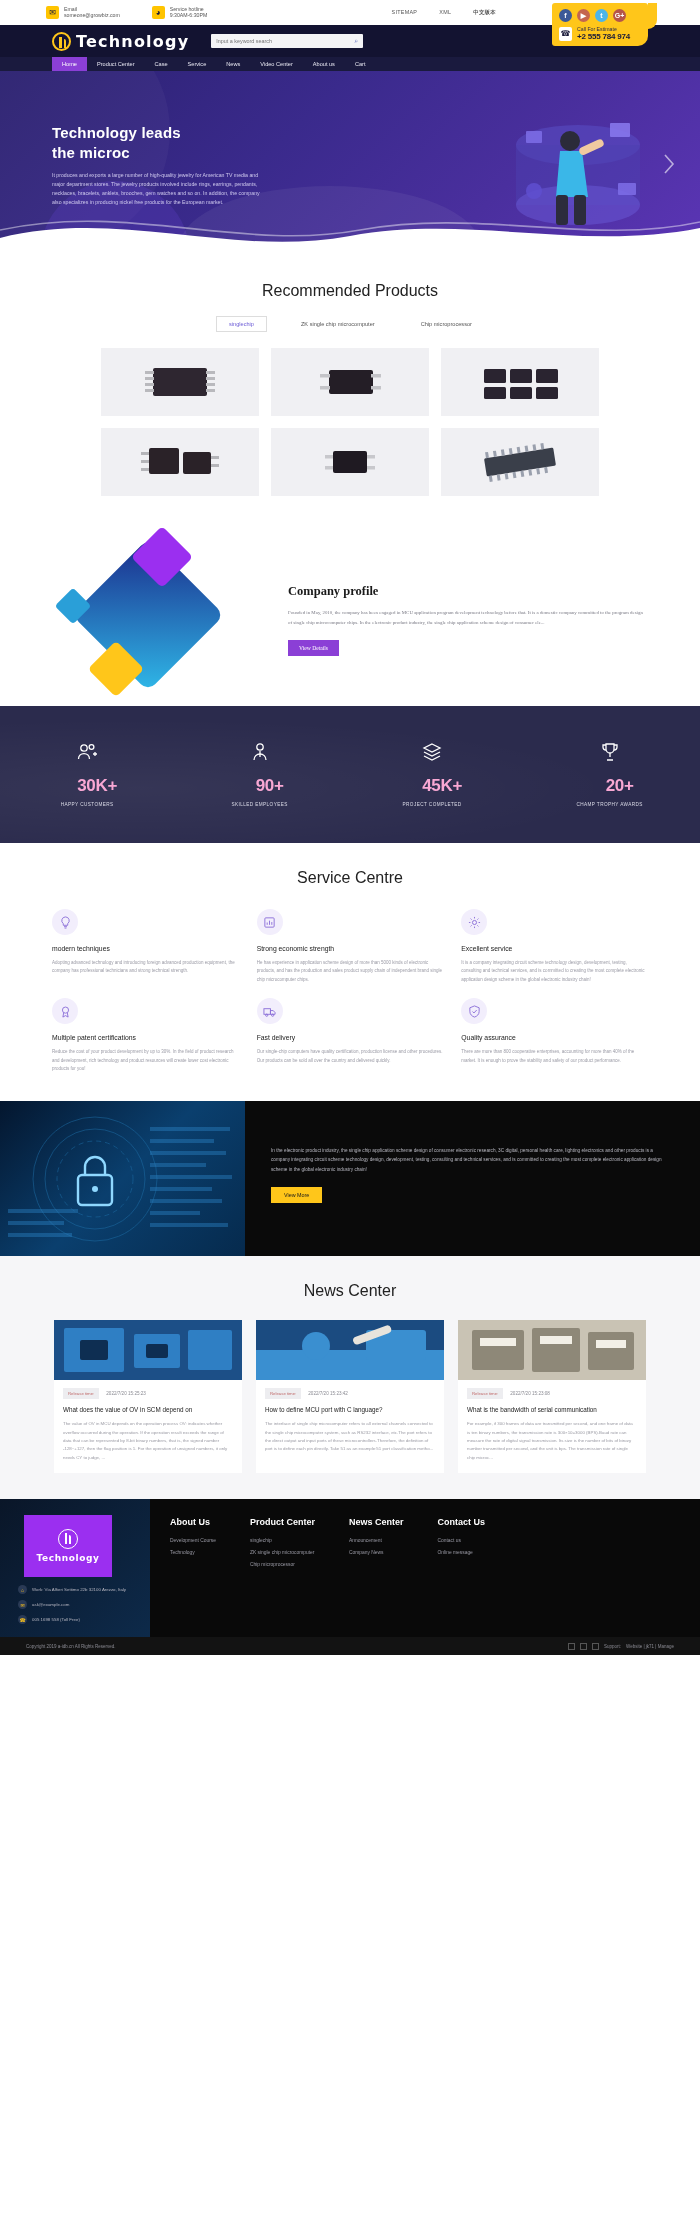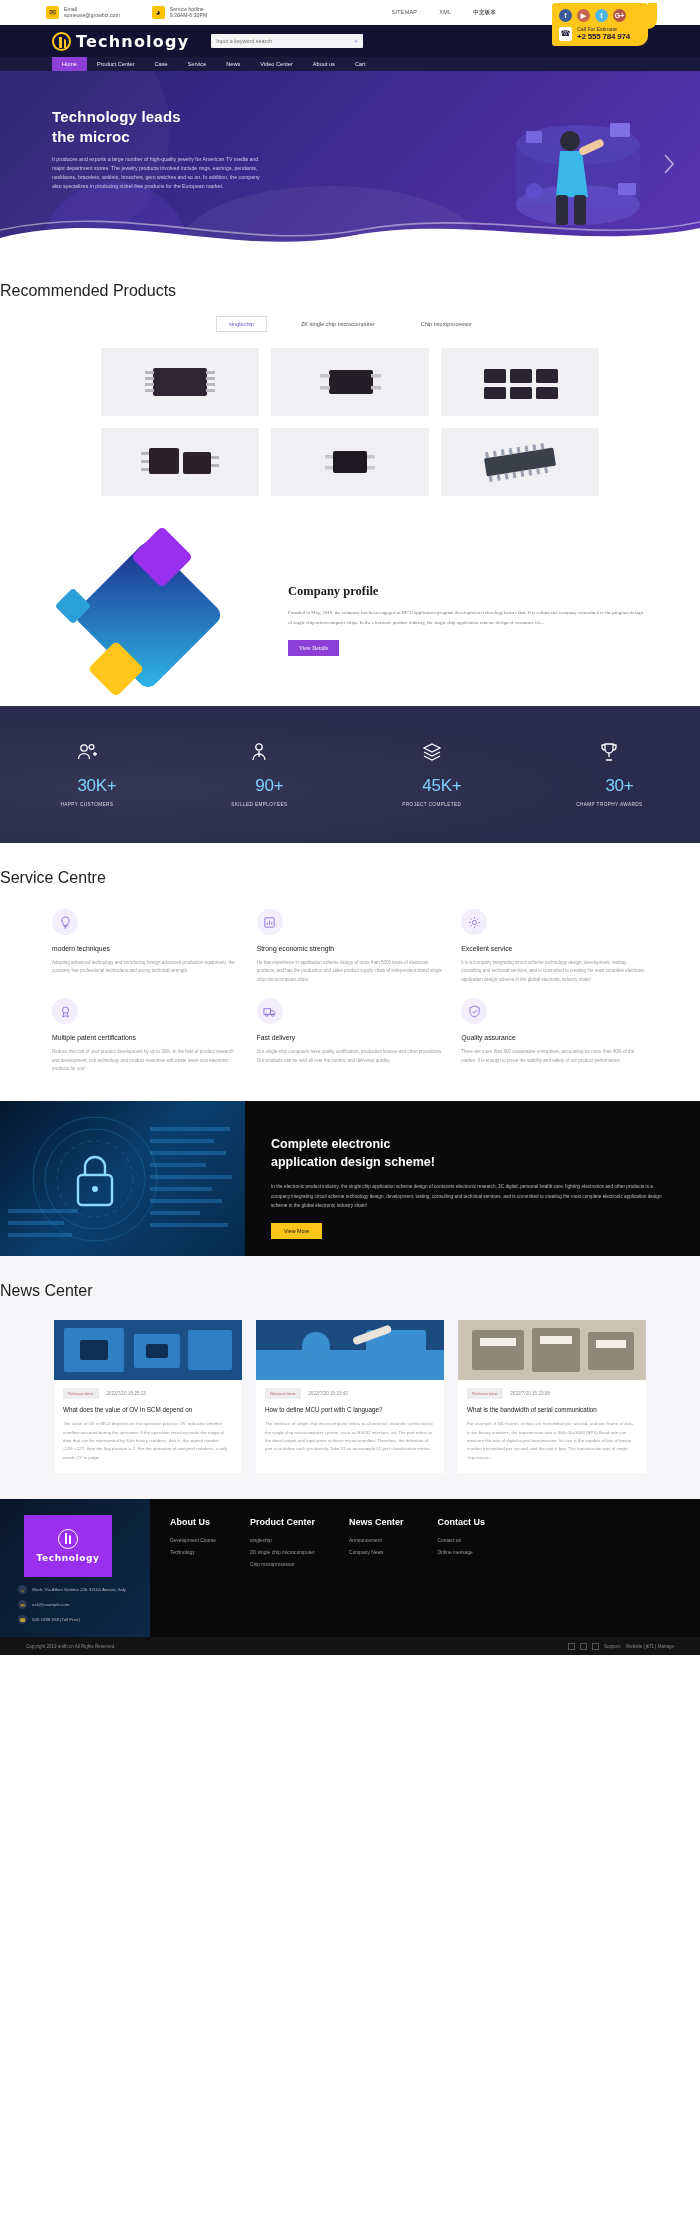--- a/index.html
+++ b/index.html
@@ -52,29 +52,29 @@
   .nav a.active { background:#8b3fd6; color:#fff; }
 
   
   .hero { height:185px; background:linear-gradient(135deg,#2b2170 0%,#3a2a8c 40%,#4a2f9e 70%,#5b35b5 100%); position:relative; overflow:hidden; }
   .hero-blobs { position:absolute; inset:0; }
   .blob { position:absolute; border-radius:50%; }
   .b1 { width:240px;height:240px;left:-70px;top:-60px;background:rgba(255,255,255,.035); }
   .b2 { width:150px;height:150px;left:40px;top:110px;background:rgba(90,60,190,.35); }
   .b3 { width:300px;height:120px;left:180px;bottom:-50px;background:rgba(255,255,255,.06);border-radius:50%; }
   .wave { position:absolute; left:0; right:0; bottom:-4px; height:60px; }
-  .hero-txt { position:absolute; left:52px; top:36px; width:210px; }
+  .hero-txt { position:absolute; left:52px; top:52px; width:210px; }
   .hero-h1 { font-size:15px; color:#fff; font-weight:bold; line-height:1.3; letter-spacing:.2px; }
   .hero-p { margin-top:9px; font-size:5.2px; color:#cfc9ee; line-height:1.75; }
   .hero-img { position:absolute; right:40px; top:16px; width:200px; height:150px; }
   .arrow { position:absolute; top:50%; transform:translateY(-50%); font-size:16px; color:rgba(255,255,255,.55); }
   .arrow.l { left:24px; } .arrow.r { right:24px; }
 
   
-  .sec-title { font-size:16px; color:#222; font-weight:normal; padding-top:26px; font-family:"Liberation Sans",sans-serif; }
+  .sec-title { text-align:center; font-size:16px; color:#222; font-weight:normal; padding-top:26px; font-family:"Liberation Sans",sans-serif; }
 
   
   .ptabs { display:flex; justify-content:center; gap:22px; margin-top:16px; align-items:center; }
   .ptab { font-size:5.6px; color:#555; padding:4px 12px; }
   .ptab.active { border:1px solid #ddd; color:#6b5bd6; }
   .pgrid { display:grid; grid-template-columns:repeat(3,158px); gap:12px; justify-content:center; margin-top:16px; }
   .pcard { height:68px; background:#f0f0f3; display:flex; align-items:center; justify-content:center; }
 
   
   .profile { display:flex; padding:34px 52px 0 52px; align-items:center; gap:26px; height:210px; }
@@ -87,21 +87,21 @@
   .profile-body { flex:1; padding-top:4px;font-family:Liberation Serif, serif; }
   .profile-h { font-size:12.5px; font-weight:bold; color:#1a1a1a; }
   .profile-p { margin-top:9px; font-size:4.9px; color:#7a7a85; line-height:1.95; }
   .btn-purple { margin-top:12px; display:inline-block; background:#8b3fd6; color:#fff; font-size:5.6px; padding:5px 11px; }
 
   
   .stats { height:137px; background:#2b2b4d; display:flex; align-items:center; justify-content:space-around; position:relative; overflow:hidden; }
   .stats:before{content:"";position:absolute;inset:0;background:radial-gradient(ellipse at 20% 60%, rgba(255,255,255,.05), transparent 60%);}
   .stat { text-align:center; position:relative; z-index:2; }
   .stat-ico { font-size:17px; color:#fff; line-height:1; margin-bottom:11px; }
-  .stat-num { font-size:17px; color:#7dd3fc; font-weight:normal; letter-spacing:-.3px;margin-left:20px; }
+  .stat-num { font-size:17px; color:#f9a8d4; font-weight:bold; letter-spacing:-.3px;margin-left:20px; }
   .stat-lab { font-size:4.7px; color:#dcdce8; margin-top:6px; letter-spacing:.4px; }
 
   
   .services { padding:0 52px; }
   .sgrid { display:grid; grid-template-columns:repeat(3,1fr); gap:14px 18px; margin-top:22px; }
   .scard { }
   .s-ico { width:26px;height:26px;border-radius:50%;background:#f2eefc;display:flex;align-items:center;justify-content:center;font-size:11px;color:#8b6fd8; }
   .s-h { margin-top:9px; font-size:6.8px; color:#1a1a1a; font-weight:normal; line-height:1.35; }
   .s-p { margin-top:6px; font-size:4.5px; color:#9a9aa5; line-height:1.85; }
 
@@ -402,21 +402,21 @@
       <div class="stat-lab">PROJECT COMPLETED</div>
     </div>
     <div class="stat">
       <div class="stat-ico">
         <svg width="20" height="20" viewBox="0 0 20 20" fill="none" stroke="#fff" stroke-width="1.3">
             <path d="M6 2h8v5a4 4 0 0 1-8 0Z"></path>
             <path d="M6 3H3v2a3 3 0 0 0 3 3M14 3h3v2a3 3 0 0 1-3 3"></path>
             <path d="M10 11v4M7 18h6"></path>
           </svg>
       </div>
-      <div class="stat-num">30+</div>
+      <div class="stat-num">20+</div>
       <div class="stat-lab">CHAMP TROPHY AWARDS</div>
     </div>
   </div>
 
   <div>
     <div class="sec-title">Service Centre</div>
     <div class="services">
       <div class="sgrid">
         <div class="scard">
           <div class="s-ico">
@@ -507,24 +507,20 @@
             <rect x="8" y="132" width="64" height="4"></rect>
         </g>
         <g fill="none" stroke="#8fd8ff" stroke-width="2.4">
           <rect x="78" y="74" width="34" height="30" rx="4"></rect>
           <path d="M85 74V66a10 10 0 0 1 20 0v8"></path>
         </g>
         <circle cx="95" cy="88" r="3" fill="#8fd8ff"></circle>
       </svg>
     </div>
     <div class="banner-txt">
-      <div class="banner-h">
-        <span>Complete electronic</span><br>
-        <span>application design scheme!</span>
-      </div>
       <div class="banner-p">In the electronic product industry, the single chip application scheme design of consumer electronic research, 3C digital, personal health care, lighting electronics and other products is a company integrating circuit scheme technology design, development, testing, consulting and technical services, and is committed to creating the most complete electronic application design scheme in the global electronic industry chain!</div>
       <div class="btn-yellow">View More</div>
     </div>
   </div>
 
   <div class="news-sec">
     <div class="sec-title">News Center</div>
     <div class="ngrid">
       <div class="ncard">
         <div class="n-img">

